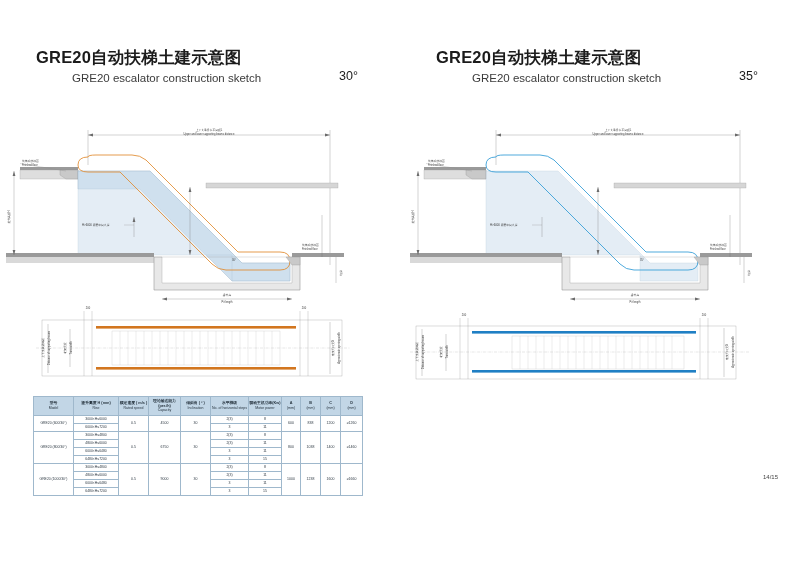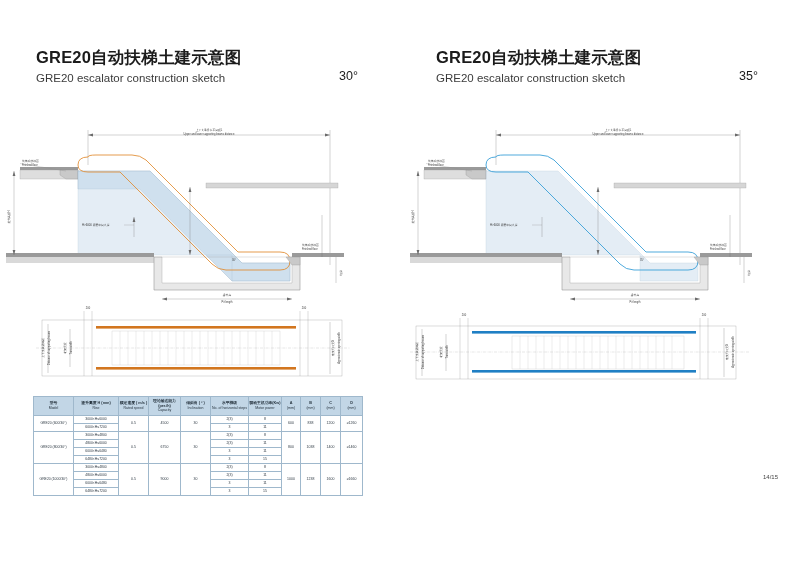--- a/index.html
+++ b/index.html
@@ -14,21 +14,21 @@
   .page{position:relative;width:800px;height:496px;}
 
   
   .panel{position:absolute;top:0;height:569px;width:400px;}
   .panel.left{left:0;}
   .panel.right{left:400px;}
 
   
   .title-block{position:absolute;left:36px;top:47px;width:330px;}
   .title-cn{font-size:16.5px;font-weight:700;letter-spacing:.2px;color:#1b1b1b;line-height:20px;white-space:nowrap;}
-  .title-en{font-size:11.5px;color:#3b3b3b;line-height:16px;margin-top:3px;white-space:nowrap;}
+  .title-en{font-size:11.5px;color:#3b3b3b;line-height:16px;margin-top:3px;white-space:nowrap;margin-left:36px;}
   .angle{position:absolute;right:8px;top:22px;font-size:12.5px;color:#1b1b1b;}
 
   
   .dwg{position:absolute;left:0;top:105px;width:400px;height:285px;}
   .dwg svg{display:block;}
 
   
   table{border-collapse:collapse;table-layout:fixed;}
   .tbl{position:absolute;font-size:3.5px;color:#2f3a44;}
   .tbl th,.tbl td{

